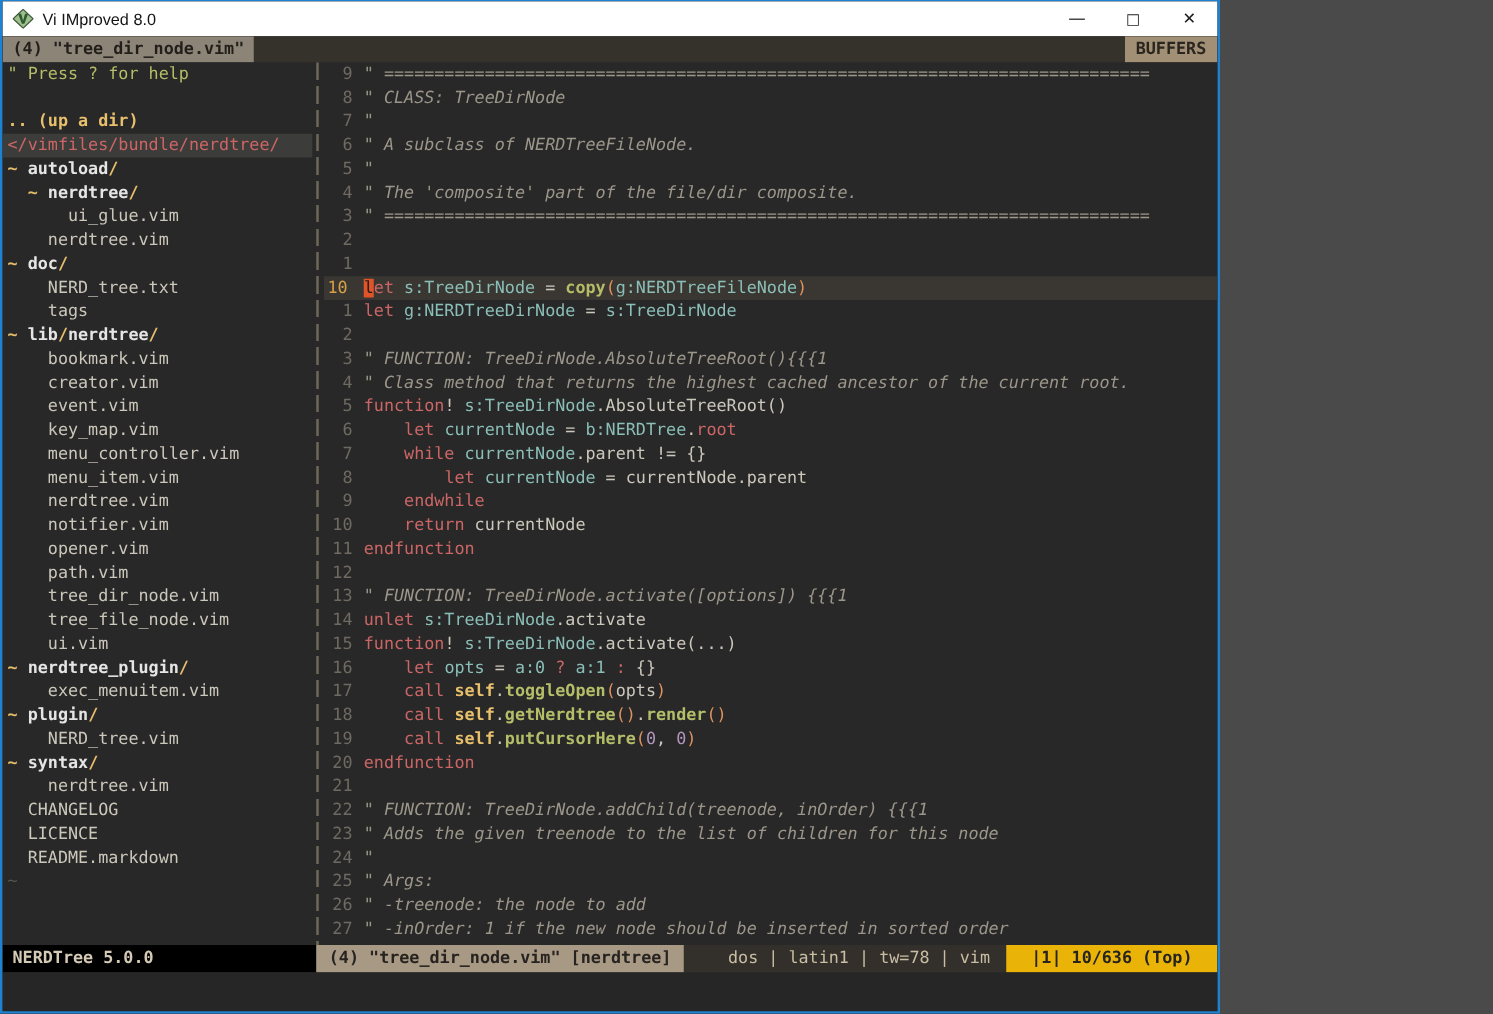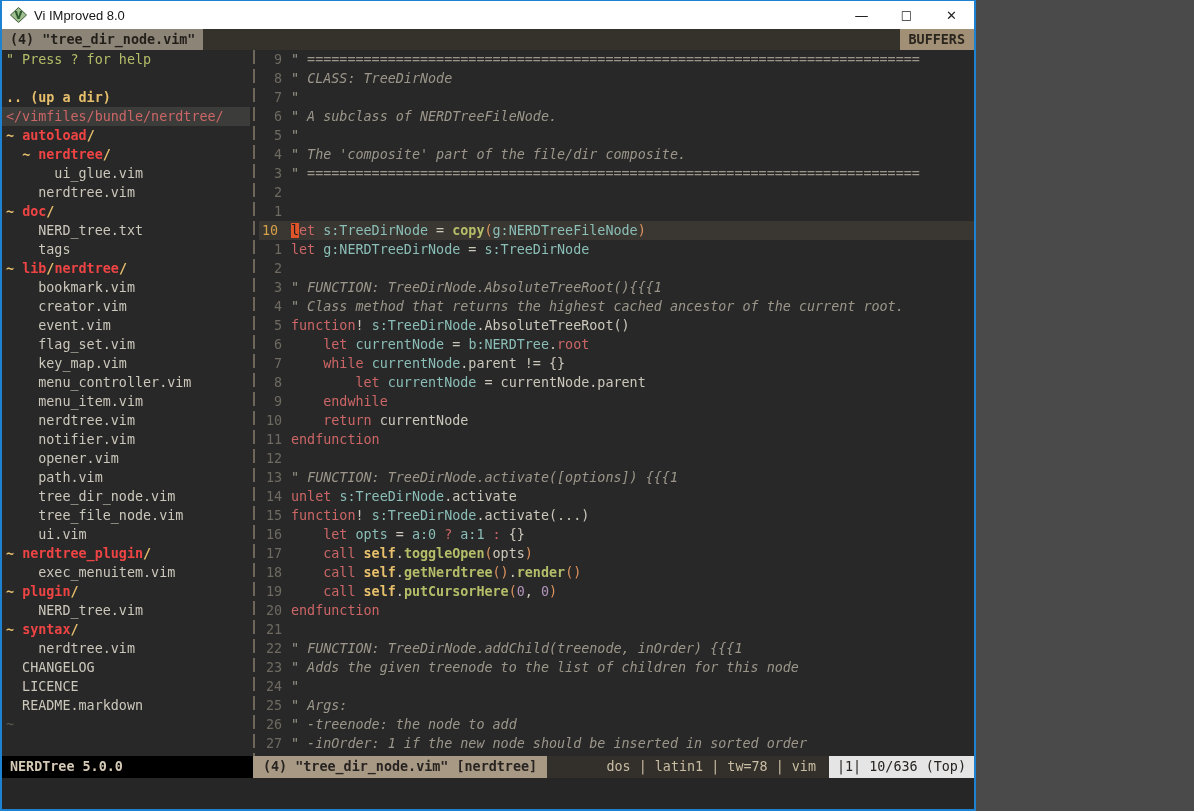--- a/index.html
+++ b/index.html
@@ -41,30 +41,30 @@
   .tok-fn{color:#b5bd68;font-weight:bold}
   .tok-self{color:#e8c06c;font-weight:bold}
   .tok-o{color:#de935f}
   .tok-n{color:#b294bb}
   .tok-c{color:#9c968a;font-style:italic}
   .tok-cb{color:#9c968a;font-style:italic;font-weight:normal}
   .tok-cursor{background:#e0542a;color:#1d1d1d}
   .tok-tgreen{color:#b5bd68}
   .tok-tyellow{color:#e8c06c;font-weight:bold}
   .tok-tred{color:#cc6666}
-  .tok-tdir{color:#ef4444;font-weight:bold}
+  .tok-tdir{color:#e5e5e5;font-weight:bold}
   .tok-tfile{color:#ccc7bb}
   .tok-tdim{color:#55594f}
   
   .statusbar{flex:0 0 22px;display:flex;background:#33302b;font-size:13.4px;line-height:22px;white-space:pre;overflow:hidden;}
   .sb-left{flex:0 0 251px;box-sizing:border-box;background:#000000;color:#d5cab6;font-weight:bold;padding-left:8px;}
   .sb-file{background:#a89984;color:#262320;font-weight:bold;padding:0 10px;}
   .sb-spacer{flex:1;}
   .sb-meta{color:#c9bda3;padding-right:13px;margin-left:19px;}
-  .sb-pos{background:#e5e5e5;color:#262320;font-weight:normal;padding:0 8px;}
+  .sb-pos{background:#eab308;color:#262320;font-weight:bold;padding:0 20px;}
   
   .cmdline{flex:0 0 31px;background:#262626;}
 </style>
 </head>
 <body>
 
 <div class="window">
 
   <div class="titlebar">
     <span class="ticon">
@@ -96,21 +96,20 @@
         <div class="tree-row"><span class="tok-tfile">  </span><span class="tok-tyellow">~ </span><span class="tok-tdir">nerdtree</span><span class="tok-tyellow">/</span></div>
         <div class="tree-row"><span class="tok-tfile">      ui_glue.vim</span></div>
         <div class="tree-row"><span class="tok-tfile">    nerdtree.vim</span></div>
         <div class="tree-row"><span class="tok-tyellow">~ </span><span class="tok-tdir">doc</span><span class="tok-tyellow">/</span></div>
         <div class="tree-row"><span class="tok-tfile">    NERD_tree.txt</span></div>
         <div class="tree-row"><span class="tok-tfile">    tags</span></div>
         <div class="tree-row"><span class="tok-tyellow">~ </span><span class="tok-tdir">lib</span><span class="tok-tyellow">/</span><span class="tok-tdir">nerdtree</span><span class="tok-tyellow">/</span></div>
         <div class="tree-row"><span class="tok-tfile">    bookmark.vim</span></div>
         <div class="tree-row"><span class="tok-tfile">    creator.vim</span></div>
         <div class="tree-row"><span class="tok-tfile">    event.vim</span></div>
-        <div class="tree-row"><span class="tok-tfile">    flag_set.vim</span></div>
         <div class="tree-row"><span class="tok-tfile">    key_map.vim</span></div>
         <div class="tree-row"><span class="tok-tfile">    menu_controller.vim</span></div>
         <div class="tree-row"><span class="tok-tfile">    menu_item.vim</span></div>
         <div class="tree-row"><span class="tok-tfile">    nerdtree.vim</span></div>
         <div class="tree-row"><span class="tok-tfile">    notifier.vim</span></div>
         <div class="tree-row"><span class="tok-tfile">    opener.vim</span></div>
         <div class="tree-row"><span class="tok-tfile">    path.vim</span></div>
         <div class="tree-row"><span class="tok-tfile">    tree_dir_node.vim</span></div>
         <div class="tree-row"><span class="tok-tfile">    tree_file_node.vim</span></div>
         <div class="tree-row"><span class="tok-tfile">    ui.vim</span></div>

